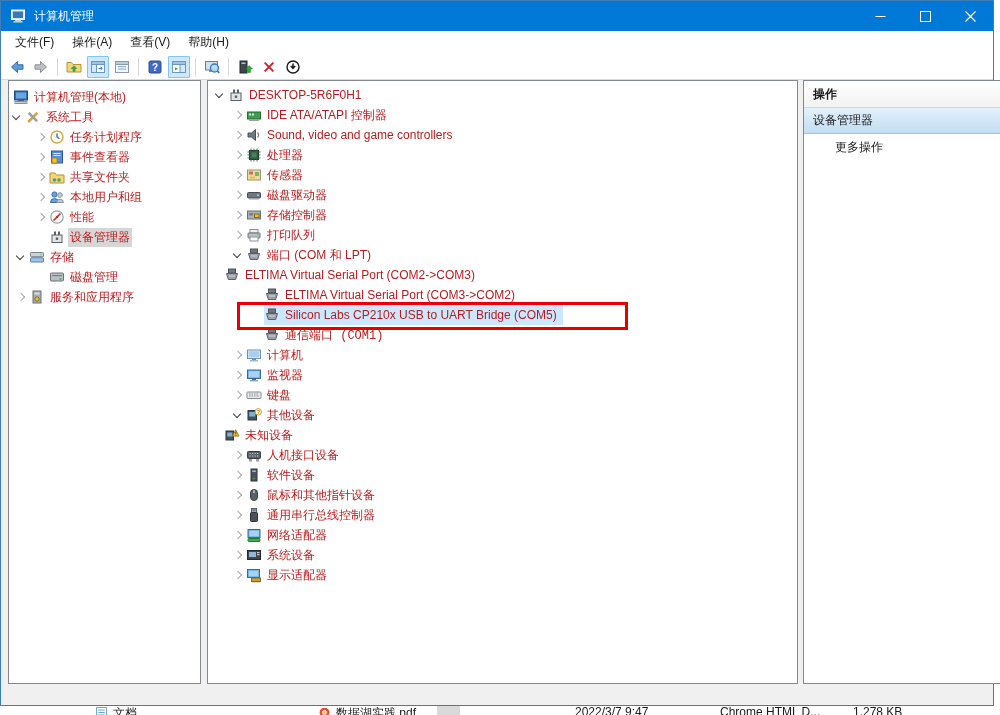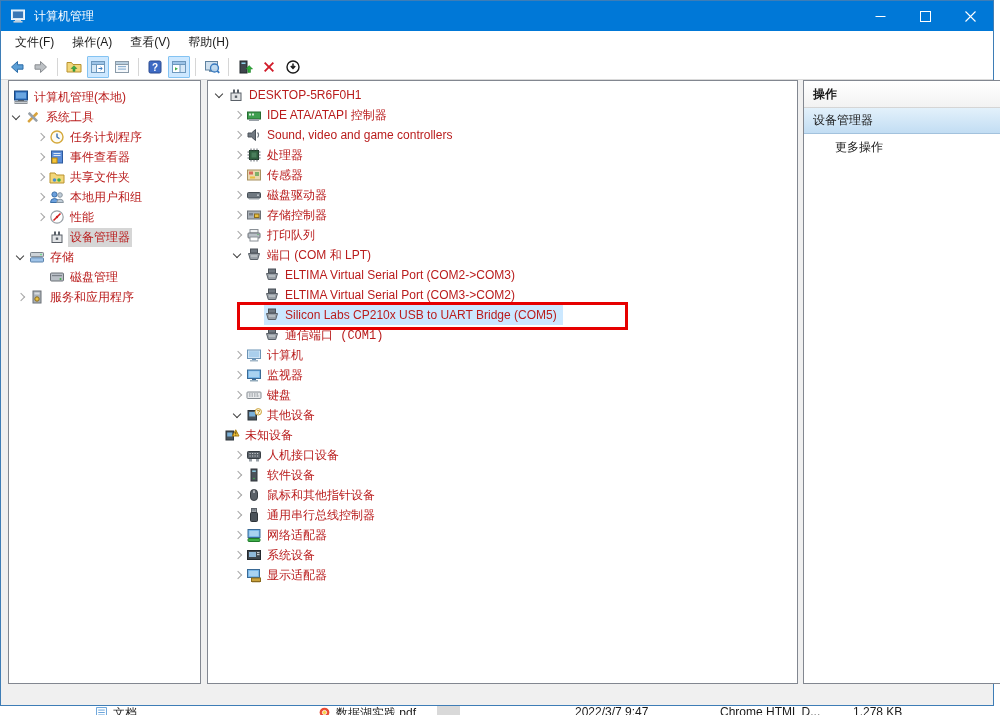--- a/index.html
+++ b/index.html
@@ -472,21 +472,21 @@
                 <rect x="4.5" y="2" width="7" height="4" fill="#707880" stroke="#4a5158"></rect>
                 <path d="M2.5 6.5 h11 l-1.8 6 h-7.4 Z" fill="#9aa1a8" stroke="#5a6168"></path>
                 <circle cx="6" cy="9" r="0.7" fill="#e8eaec" stroke="none"></circle>
                 <circle cx="8" cy="9" r="0.7" fill="#e8eaec" stroke="none"></circle>
                 <circle cx="10" cy="9" r="0.7" fill="#e8eaec" stroke="none"></circle>
               </svg>
             </span>
             <span class="tree-label">端口 (COM 和 LPT)</span>
           </span>
         </div>
-        <div class="tree-row" style="padding-left: 40px;">
+        <div class="tree-row" style="">
           <span class="chev"></span>
           <span class="row-content">
             <span class="tree-icon">
               <svg viewBox="0 0 16 16" fill="none" stroke-width="1">
                 <rect x="4.5" y="2" width="7" height="4" fill="#707880" stroke="#4a5158"></rect>
                 <path d="M2.5 6.5 h11 l-1.8 6 h-7.4 Z" fill="#9aa1a8" stroke="#5a6168"></path>
                 <circle cx="6" cy="9" r="0.7" fill="#e8eaec" stroke="none"></circle>
                 <circle cx="8" cy="9" r="0.7" fill="#e8eaec" stroke="none"></circle>
                 <circle cx="10" cy="9" r="0.7" fill="#e8eaec" stroke="none"></circle>
               </svg>

